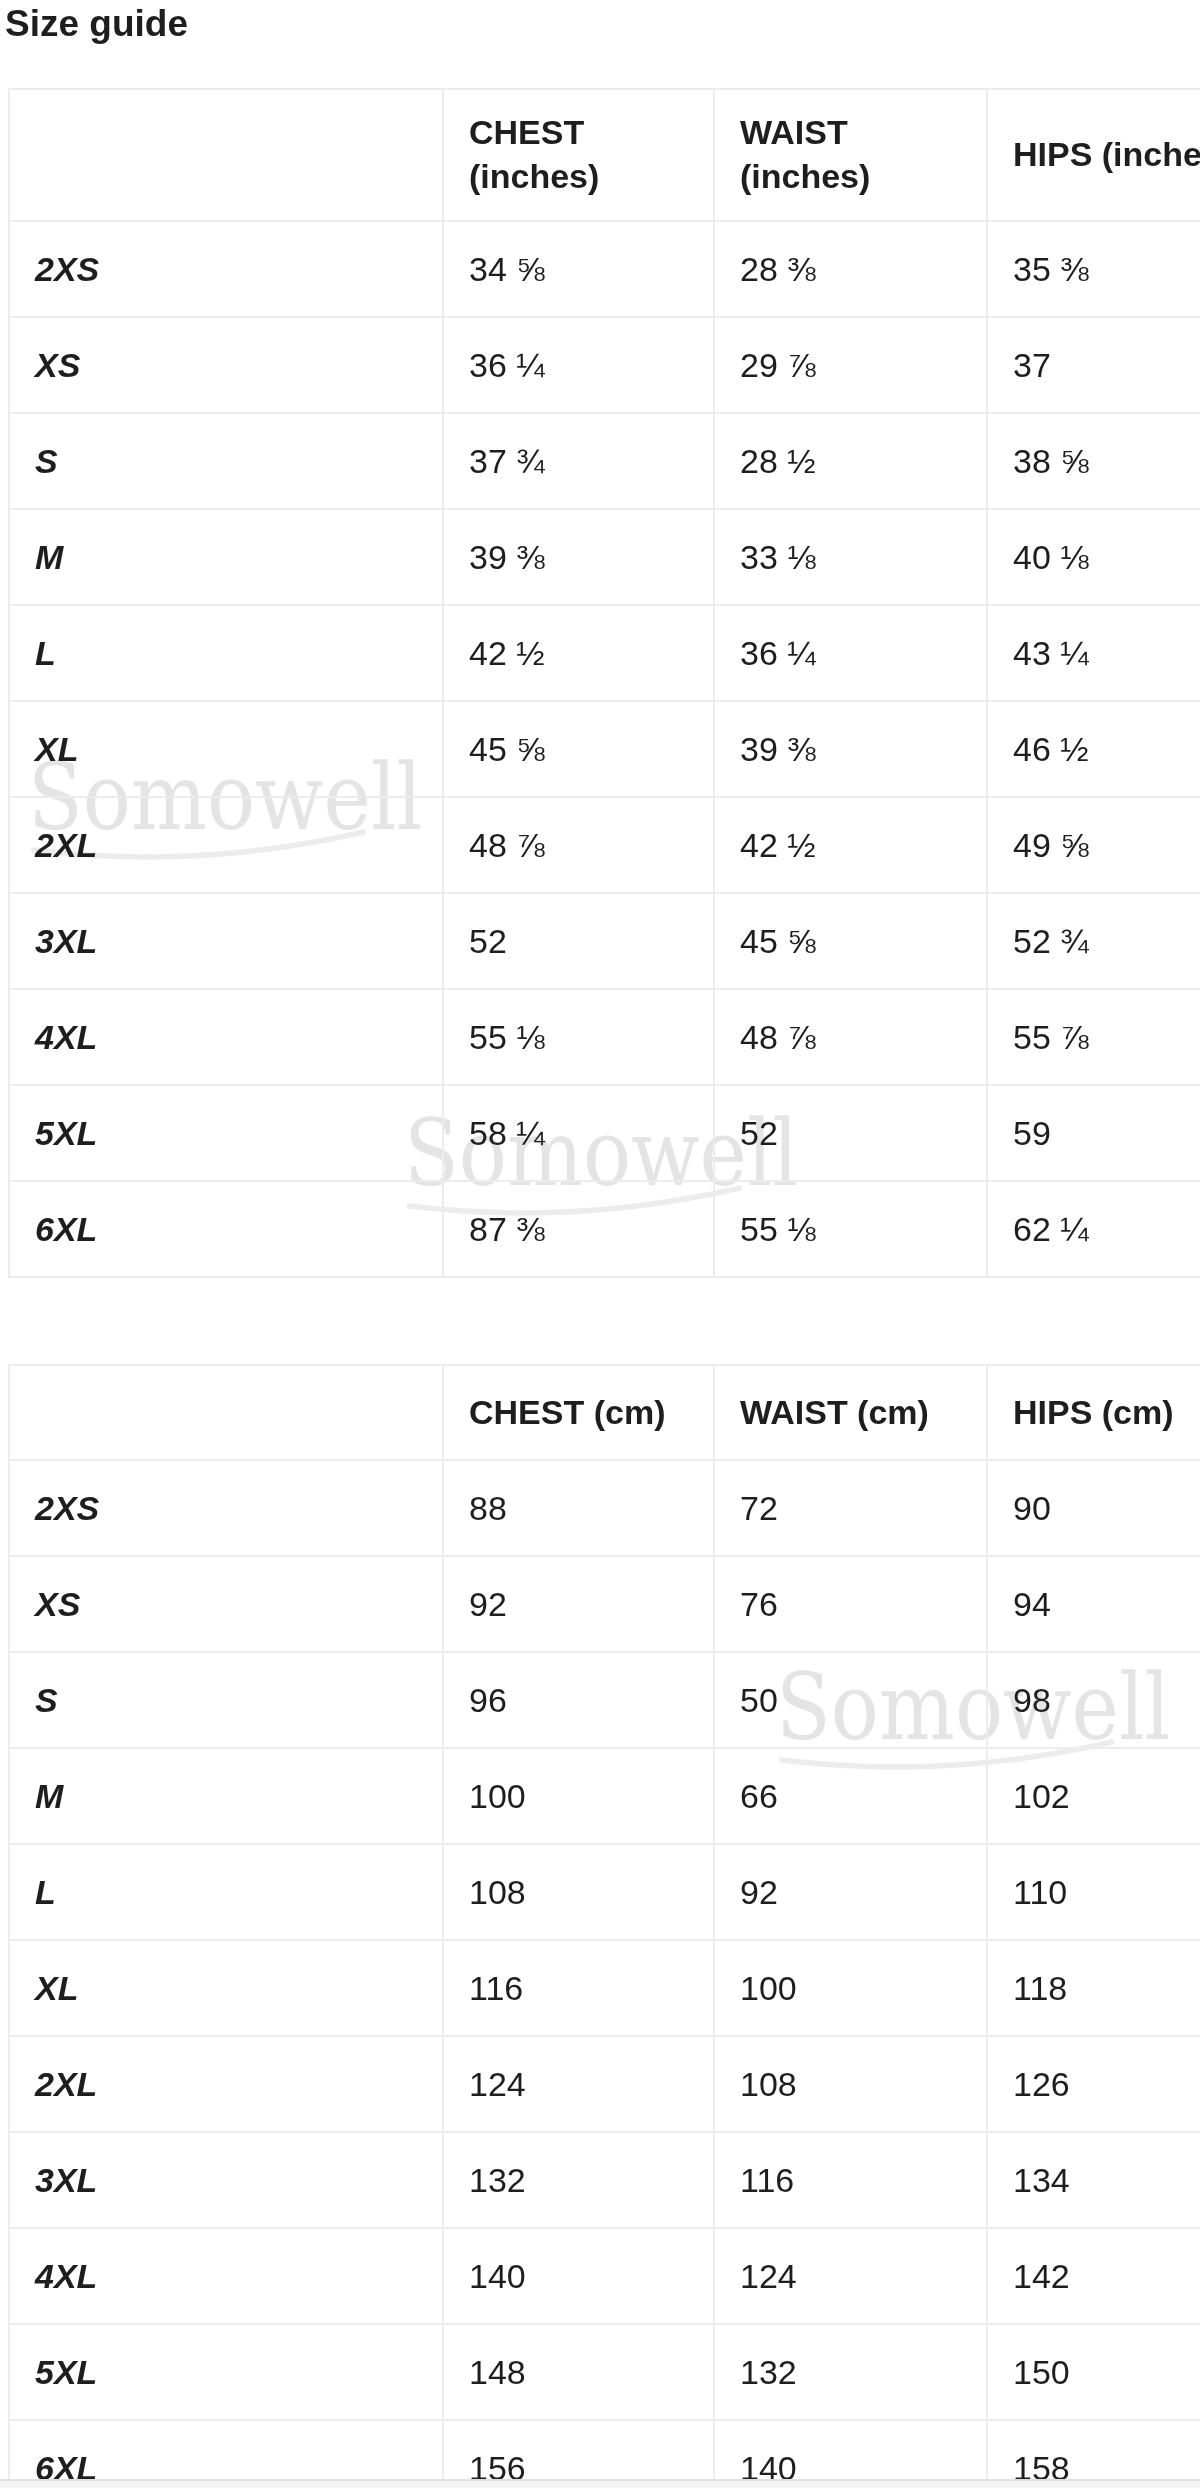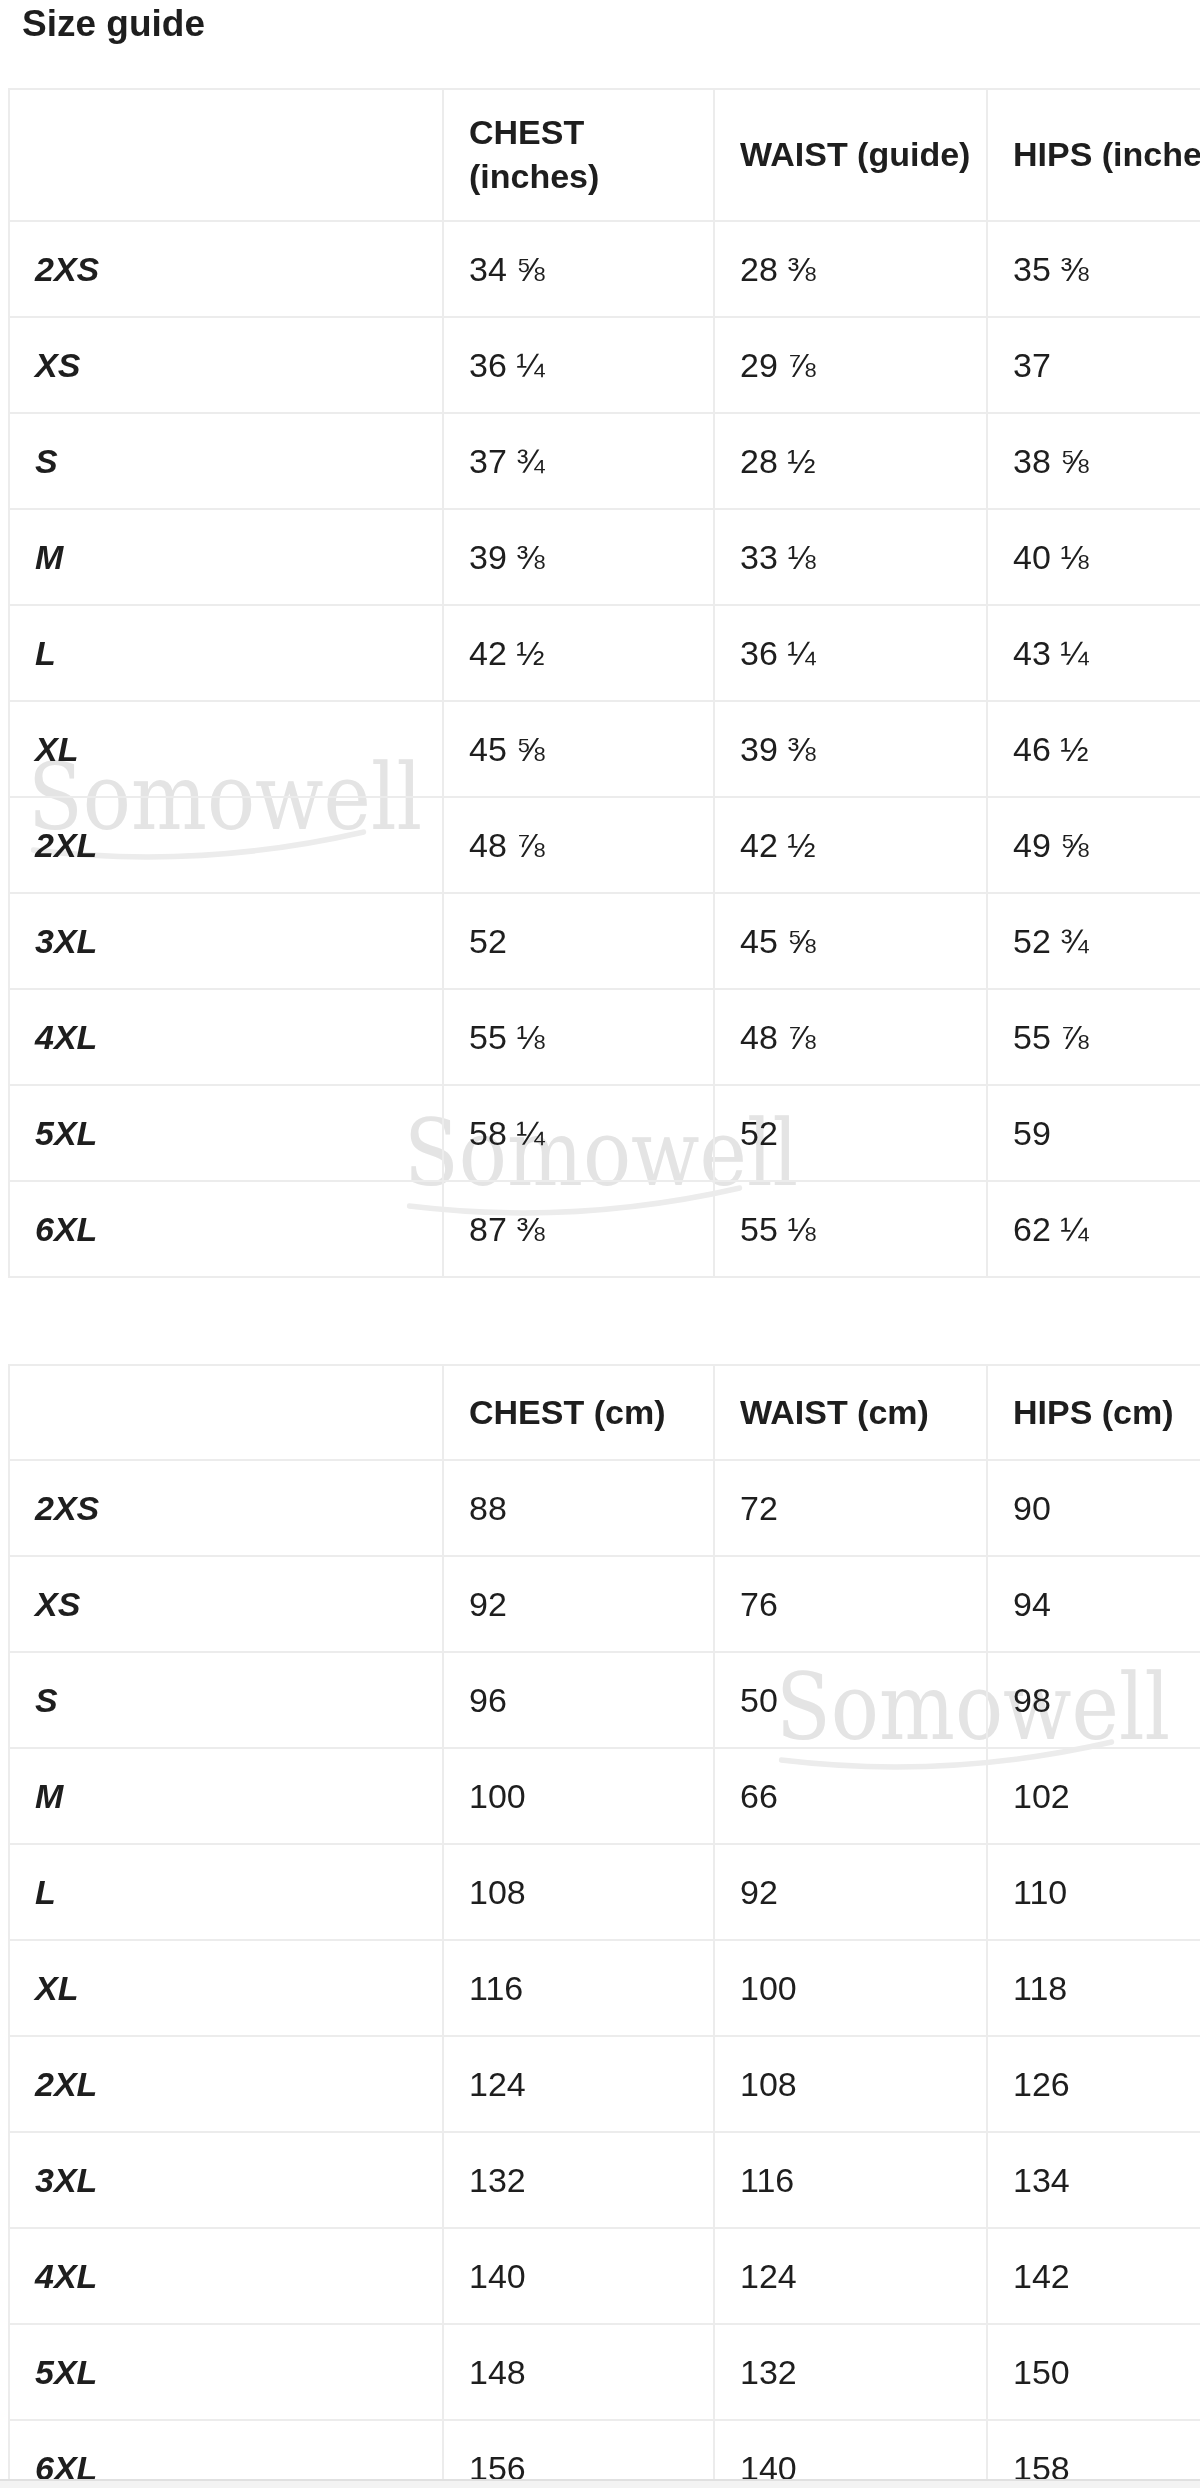--- a/index.html
+++ b/index.html
@@ -9,21 +9,21 @@
     --wm-swoosh:#ececec;
     --track:#f3f3f3;
     --line:#e0e0e0;
   }
   html,body{margin:0;padding:0;background:#ffffff;}
   .page{
     position:relative;width:1200px;height:2488px;overflow:hidden;background:#fff;
     font-family:"Liberation Sans",sans-serif;color:var(--text);
   }
   .title{
-    position:absolute;left:22px;top:4px;margin:0;
+    position:absolute;left:5px;top:4px;margin:0;
     font-size:37px;line-height:40px;font-weight:700;color:var(--text);
   }
   .table-wrap{position:absolute;left:8px;width:1192px;overflow:hidden;z-index:1;}
   .wrap-inches{top:88px;}
   .wrap-cm{top:1364px;}
   table.size-table{border-collapse:collapse;table-layout:fixed;width:1248px;background:transparent;}
   .size-table th,.size-table td{
     border:2px solid var(--border);
     padding:0 10px 0 25px;text-align:left;vertical-align:middle;
     font-size:34px;color:var(--text);background:transparent;
@@ -87,21 +87,21 @@
       <colgroup>
         <col class="col-label">
           <col class="col-chest">
           <col class="col-waist">
           <col class="col-hips">
       </colgroup>
       <thead>
         <tr>
           <th></th>
           <th>CHEST (inches)</th>
-          <th>WAIST (guide)</th>
+          <th>WAIST (inches)</th>
           <th>HIPS (inches)</th>
         </tr>
       </thead>
       <tbody>
           <tr>
             <th>2XS</th>
             <td>34 ⅝</td>
             <td>28 ⅜</td>
             <td>35 ⅜</td>
           </tr>

